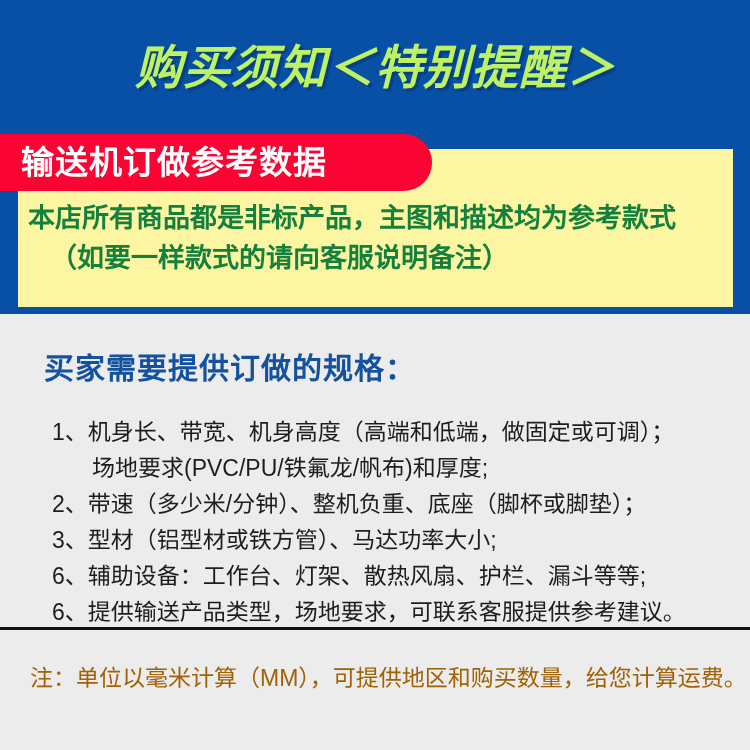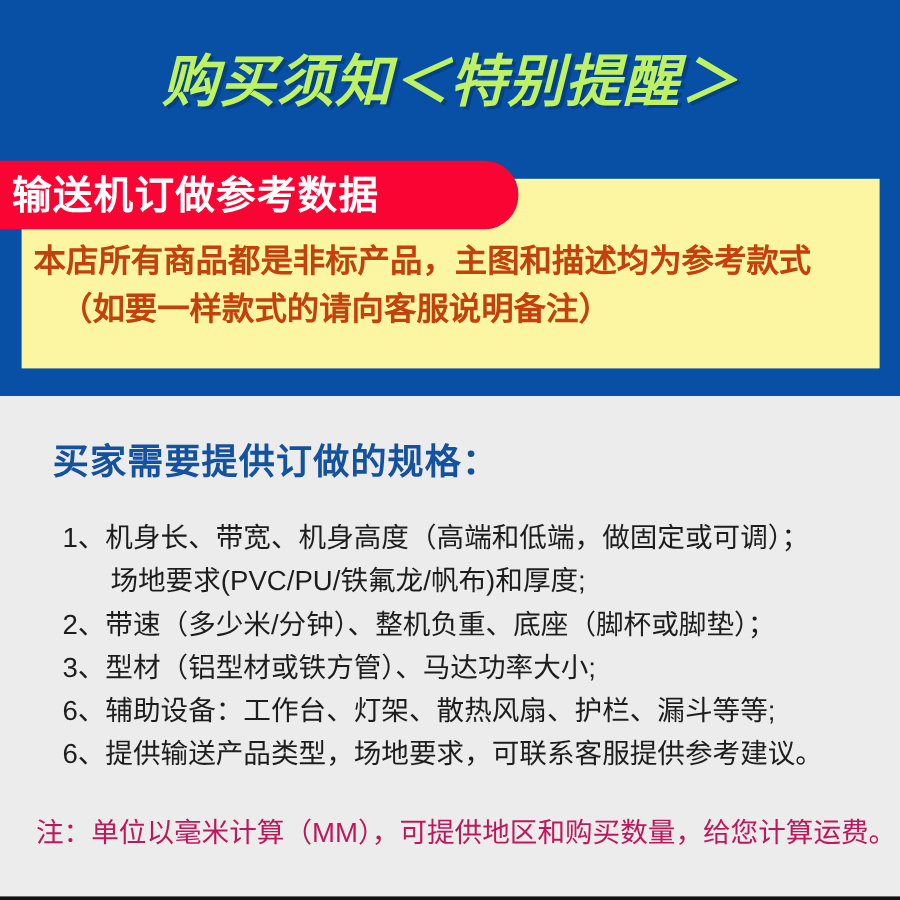--- a/index.html
+++ b/index.html
@@ -69,47 +69,47 @@
     border-radius: 0 28px 28px 0;
     display: flex;
     align-items: center;
   }
 
   .red-badge-label {
     color: #ffffff;
     font-size: 33px;
     font-weight: bold;
     letter-spacing: 1px;
-    padding-left: 10px;
+    padding-left: 21px;
     line-height: 1;
     white-space: nowrap;
   }
 
   .yellow-text {
     position: absolute;
     left: 18px;
     top: 198px;
     width: 715px;
-    color: #c2410c;
+    color: #15803d;
     font-size: 27px;
     font-weight: bold;
     line-height: 40px;
     letter-spacing: 0px;
     white-space: nowrap;
   }
   .yellow-text .l1 { display: block; padding-left: 10px; }
   .yellow-text .l2 { display: block; padding-left: 12px; margin-left: 20px; }
 
   
   .lower-panel {
     position: absolute;
     left: 0;
-    top: 330px;
-    width: 750px;
-    height: 420px;
+    top: 314px;
+    width: 750px;
+    height: 316px;
     background: #ececec;
     text-decoration: underline;
   }
 
   .section-title {
     position: absolute;
     left: 44px;
     top: 30px;
     color: #14529f;
     font-size: 30px;
@@ -138,21 +138,21 @@
   .spec-item .sub {
     display: block;
     padding-left: 40px;
     white-space: nowrap;
   }
 
   .footnote {
     position: absolute;
     left: 30px;
     top: 348px;
-    color: #be185d;
+    color: #a16207;
     font-size: 23px;
     line-height: 32px;
     white-space: nowrap;
   }
 
   .bottom-rule {
     position: absolute;
     left: 0;
     bottom: 0;
     width: 750px;

